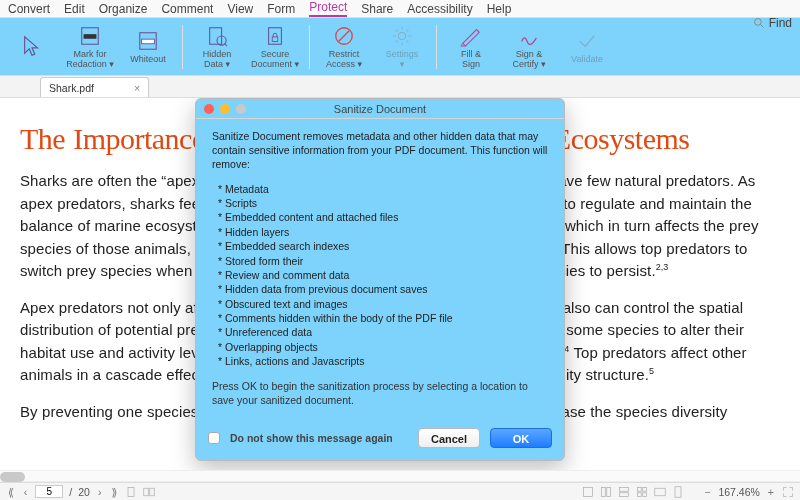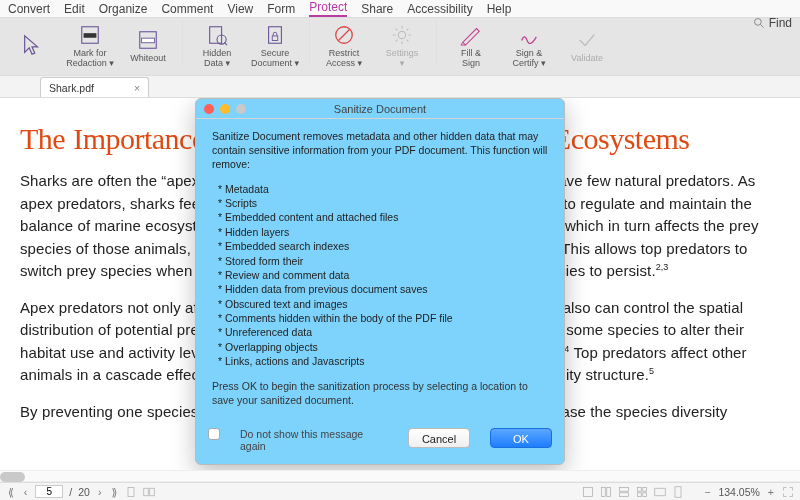--- a/index.html
+++ b/index.html
@@ -7,21 +7,21 @@
 
   
   .menubar { height: 18px; display:flex; align-items:center; padding: 0 8px; border-bottom: 1px solid #ddd; background:#f9f9f9; gap: 14px; font-size: 12px; }
   .menubar span { color:#444; }
   .menubar span.sel { color:#b63ca3; border-bottom:2px solid #b63ca3; padding-bottom:1px;}
   .menubar .spacer { flex:1; }
   .menubar .search { display:flex; align-items:center; gap:4px; color:#777;margin-top:28px;}
   .menubar .search svg { width:12px; height:12px; }
 
   
-  .toolbar { height: 58px; display:flex; align-items:flex-start; border-bottom:1px solid #ddd; background:#e5e5e5; padding:2px 6px; gap:6px; }
+  .toolbar { height: 58px; display:flex; align-items:center; border-bottom:1px solid #ddd; background:#7dd3fc; padding:2px 6px; gap:6px; }
   .tool { display:flex; flex-direction:column; align-items:center; justify-content:center; min-width:52px; height:52px; text-align:center; font-size:9px; line-height:1.1; color:#555; cursor:pointer; }
   .tool .icon { width:24px; height:24px; display:flex; align-items:center; justify-content:center; margin-bottom:2px; }
   .tool .icon svg { width:22px; height:22px; }
   .sep { width:1px; height:44px; background:#e0e0e0; margin:0 2px; }
 
   
   .tabbar { height: 22px; background:#f3f3f3; border-bottom:1px solid #ddd; display:flex; align-items:flex-end; padding-left:40px;}
   .tab { height:20px; background:#fff; border:1px solid #ccc; border-bottom:none; border-radius:3px 3px 0 0; padding:2px 8px; display:flex; align-items:center; gap:40px; font-size:10.5px;}
   .tab .close { color:#888; cursor:pointer;}
 
@@ -39,21 +39,21 @@
   .traffic { position:absolute; left:8px; display:flex; gap:6px;}
   .traffic span { width:10px; height:10px; border-radius:50%; display:inline-block;}
   .tf-r { background:#ff5f57;} .tf-y { background:#ffbd2e;} .tf-g { background:#c9c9c9;}
   .dlg-title { flex:1; text-align:center; font-size:11px; color:#444;}
   .dlg-body { padding: 10px 16px 10px 16px; }
   .dlg-intro { margin-bottom:8px; line-height:1.35;}
   .dlg-list { padding:2px 0 2px 6px; margin-bottom:10px;}
   .dlg-list div { padding:1.2px 0; }
   .dlg-list div::before { content:"* "; }
   .dlg-outro { line-height:1.3; margin-bottom:10px; color:#333;}
-  .dlg-footer { display:flex; align-items:flex-start; padding: 0 12px 12px 12px; gap:20px;}
+  .dlg-footer { display:flex; align-items:center; padding: 0 12px 12px 12px; gap:10px;font-weight:bold;}
   .chk { width:12px; height:12px; border:1px solid #aaa; border-radius:3px; background:#fff;}
   .chklbl { font-size:10.5px; color:#444; flex:1;}
   .dbtn { min-width:62px; height:20px; border-radius:4px; font-size:11px; text-align:center; line-height:20px; cursor:pointer;}
   .btn-cancel { background:linear-gradient(#fff,#efefef); border:1px solid #bbb; color:#222;}
   .btn-ok { background:linear-gradient(#5aa7ff,#1f7dff); border:1px solid #1a6fe0; color:#fff;}
 
   
   .statusbar { position:absolute; bottom:0; left:0; right:0; height:18px; background:#f5f5f5; border-top:1px solid #ddd; display:flex; align-items:center; padding:0 6px; font-size:10.5px; color:#555; gap:6px;}
   .statusbar .spacer { flex:1; }
   .sb-icon { width:12px; height:12px; opacity:0.55;}
@@ -278,18 +278,18 @@
       <rect x="9" y="9" width="5" height="5" fill="none" stroke="#777"></rect>
     </svg>
   <svg class="sb-icon" viewBox="0 0 16 16">
       <rect x="1" y="3" width="14" height="10" fill="none" stroke="#777"></rect>
     </svg>
   <svg class="sb-icon" viewBox="0 0 16 16">
       <rect x="4" y="1" width="8" height="14" fill="none" stroke="#777"></rect>
     </svg>
   <span style="width:6px"></span>
   <span class="navbtn">−</span>
-  <span>134.05%</span>
+  <span>167.46%</span>
   <span class="navbtn">+</span>
   <svg class="sb-icon" viewBox="0 0 16 16">
       <path d="M2 6V2h4M14 6V2h-4M2 10v4h4M14 10v4h-4" fill="none" stroke="#777"></path>
     </svg>
 </div>
 
 </body></html>

